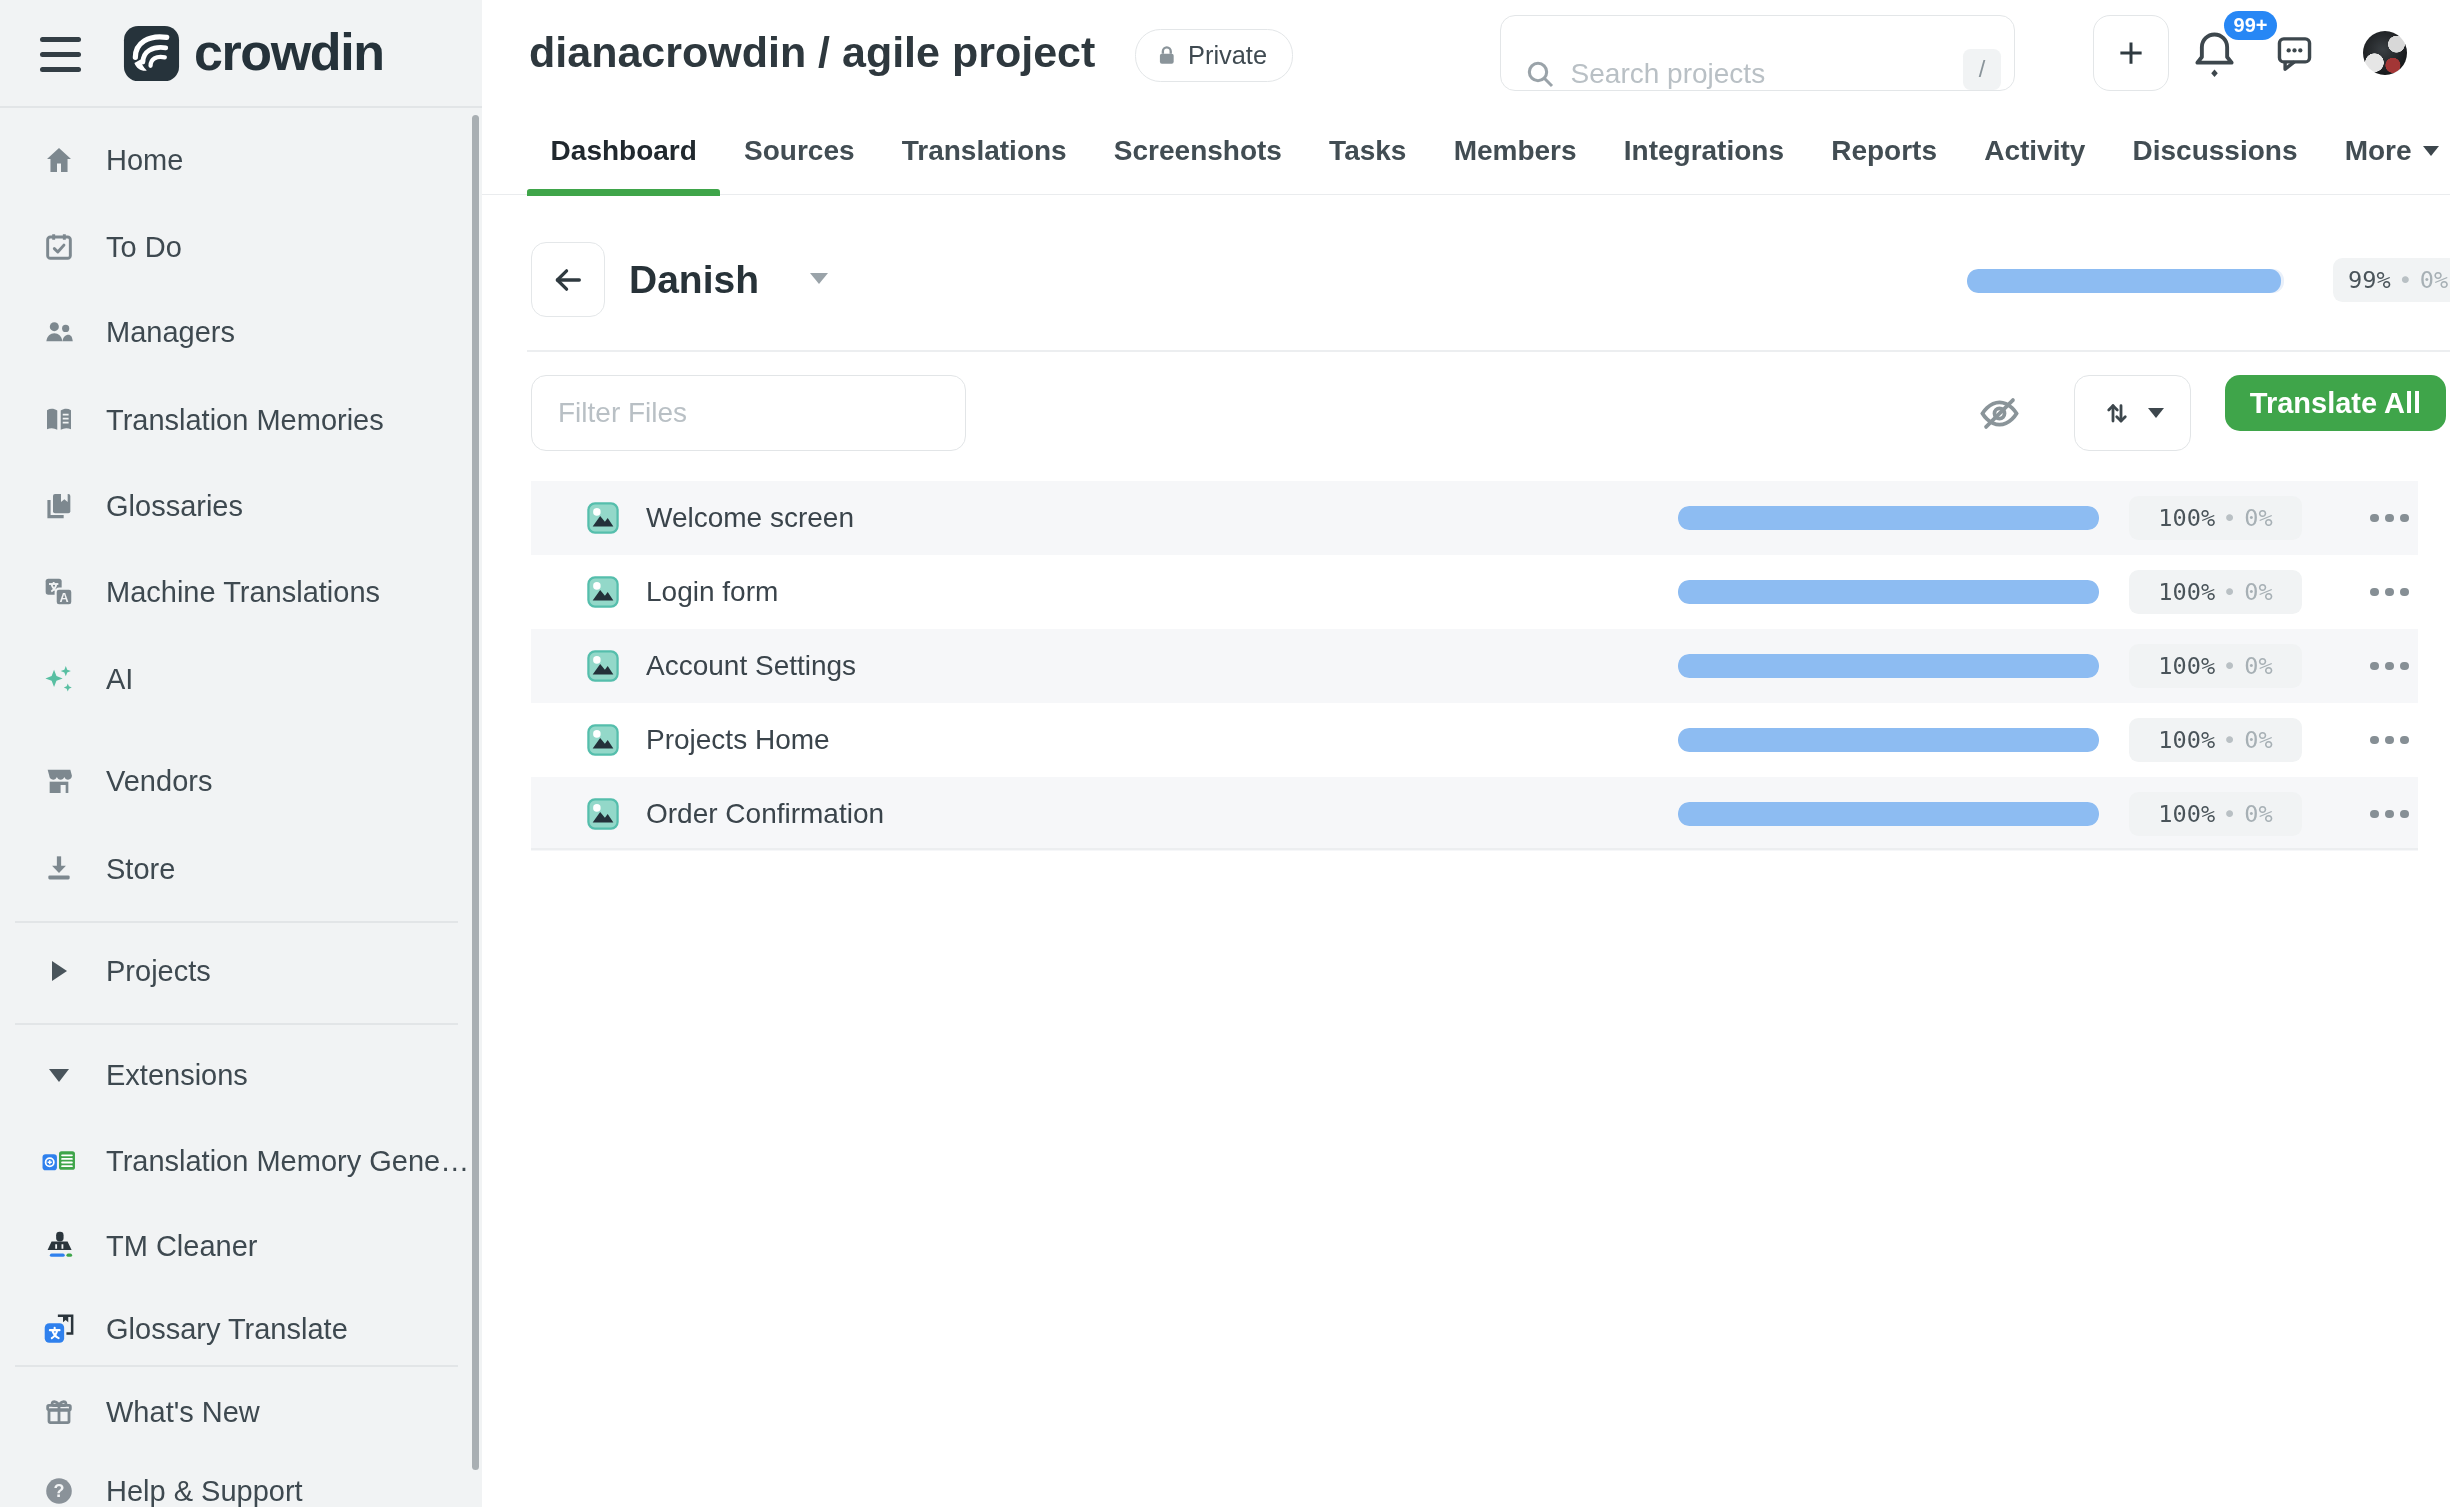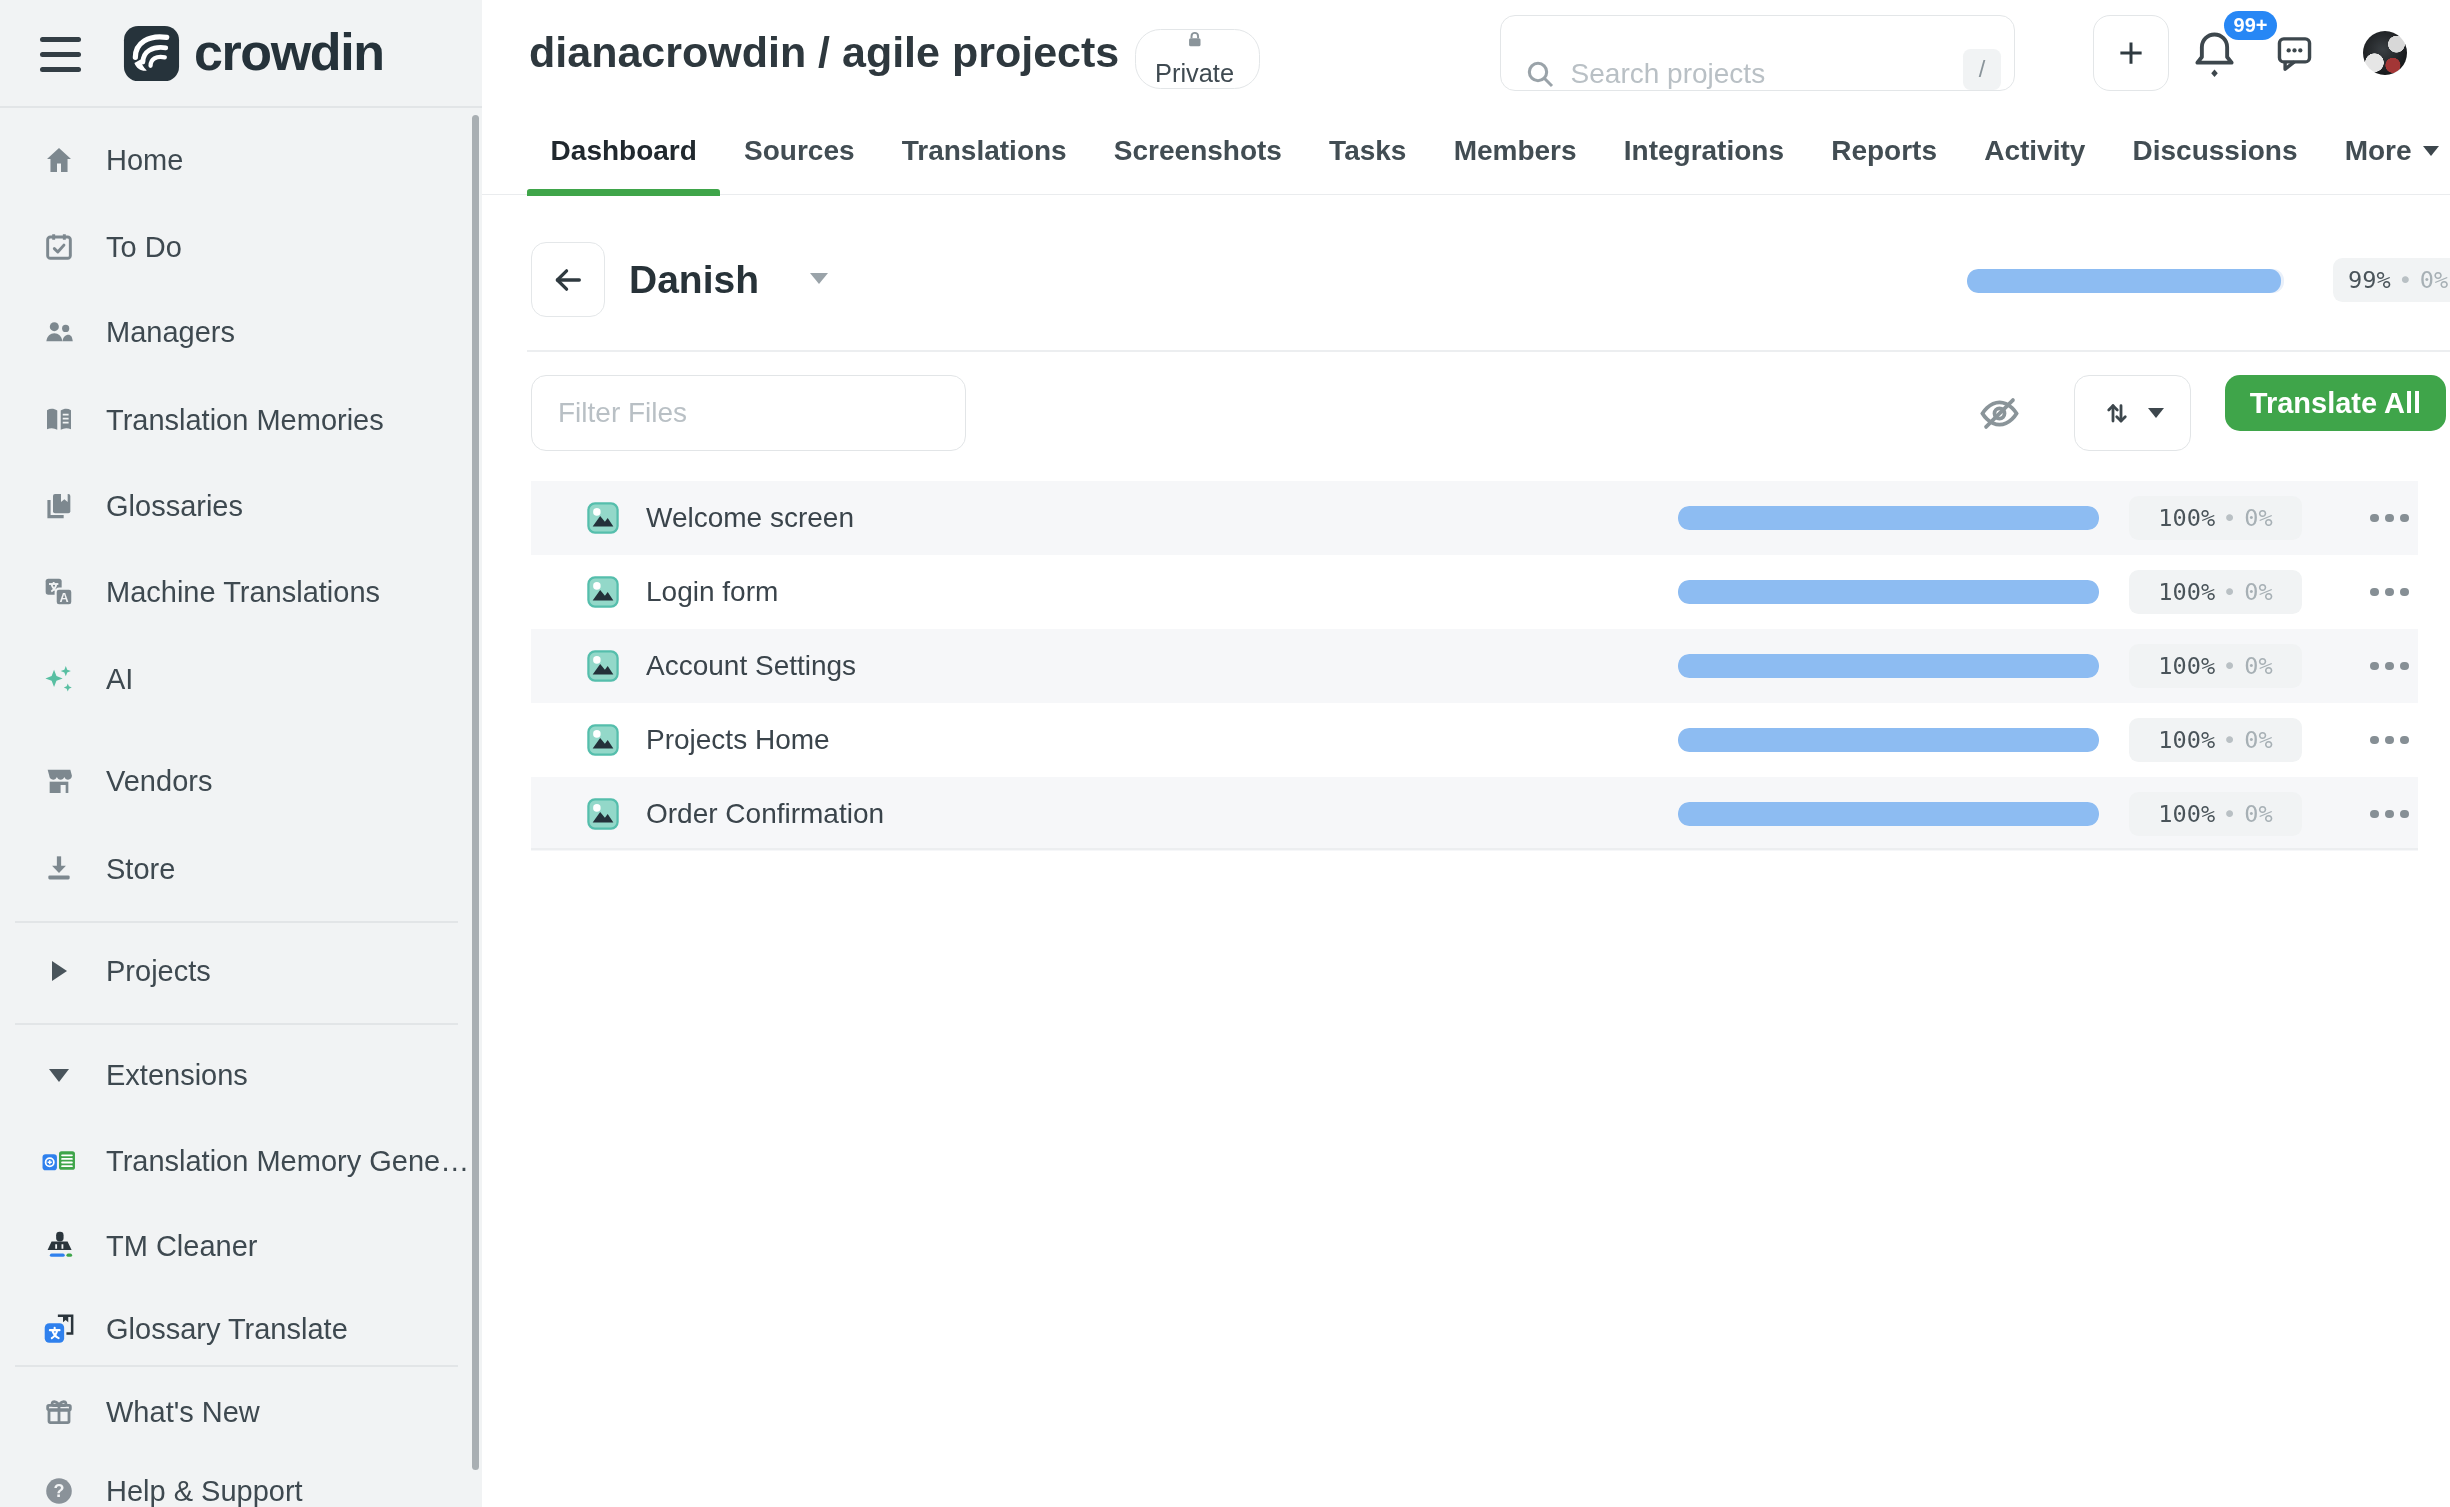--- a/index.html
+++ b/index.html
@@ -26,23 +26,23 @@
   .sb-rule{ position:absolute; left:15px; right:24.5px; height:1.9px; background:#e2e5e7; }
   .tri-right{ width:0; height:0; border-top:10.4px solid transparent; border-bottom:10.4px solid transparent; border-left:15px solid #49545b; }
   .tri-down{ width:0; height:0; border-left:10.4px solid transparent; border-right:10.4px solid transparent; border-top:13px solid #49545b; }
   .sb-thumb{ position:absolute; right:2.8px; top:115px; width:7.5px; height:1355px; border-radius:3.8px; background:#a9afb3; }
   
   .main{ position:absolute; left:482px; top:0; width:1968px; height:1508px; background:#fff; }
   
   .topbar{ position:absolute; left:0; top:0; width:100%; height:109px; }
   .page-title{ position:absolute; left:47px; top:0; height:106px; line-height:104px;
     font-size:43px; font-weight:700; color:#2e383e; white-space:nowrap; }
-  .private-badge{ position:absolute; left:653px; top:29px; height:60px; padding:0 24.5px 0 19px;
+  .private-badge{ position:absolute; left:653px; top:29px; height:53px; padding:0 24.5px 0 19px;
     border:1.9px solid #e3e6e8; border-radius:25.4px; background:#fff;
-    display:flex; align-items:center; gap:9.4px;flex-direction:column; }
+    display:flex; align-items:center; gap:9.4px; }
   .private-badge .txt{ font-size:25.4px; color:#3f4a51; }
   .searchbox{ position:absolute; left:1018px; top:15px; width:515px; height:76px;
     border:1.9px solid #e3e6e8; border-radius:15px; background:#fff;
     display:flex; align-items:flex-end; padding:0 13px 0 22.6px; }
   .searchbox input{ flex:1; border:none; outline:none; font-size:28px; color:#3c464d;
     font-family:"Liberation Sans",sans-serif; margin-left:15px; background:transparent; }
   .searchbox input::placeholder{ color:#b9c0c5; }
   .slash-chip{ width:38px; height:41px; border-radius:7.5px; background:#f1f3f4;
     font-size:23.6px; color:#8a949a; display:flex; align-items:center; justify-content:center; }
   .plus-btn{ position:absolute; left:1611px; top:15px; width:76px; height:76px;
@@ -317,21 +317,21 @@
     </span>
       <span class="lbl">Help &amp; Support</span>
   </div>
 
   <div class="sb-thumb"></div>
 </aside>
 
 <main class="main">
 
   <header class="topbar">
-    <div class="page-title">dianacrowdin / agile projects</div>
+    <div class="page-title">dianacrowdin / agile project</div>
     <div class="private-badge">
       <svg width="23.6" height="23.6" viewBox="0 0 24 24">
           <path d="M8 10V7.5a4 4 0 0 1 8 0V10" fill="none" stroke="#8a949a" stroke-width="2.4"></path>
           <rect x="5" y="10" width="14" height="10" rx="2" fill="#8a949a"></rect>
         </svg>
       <span class="txt">Private</span>
     </div>
     <div class="searchbox">
       <svg width="32" height="32" viewBox="0 0 24 24" fill="none" stroke="#9aa3a9" stroke-width="2.3">
           <circle cx="10.5" cy="10.5" r="6.5"></circle>

